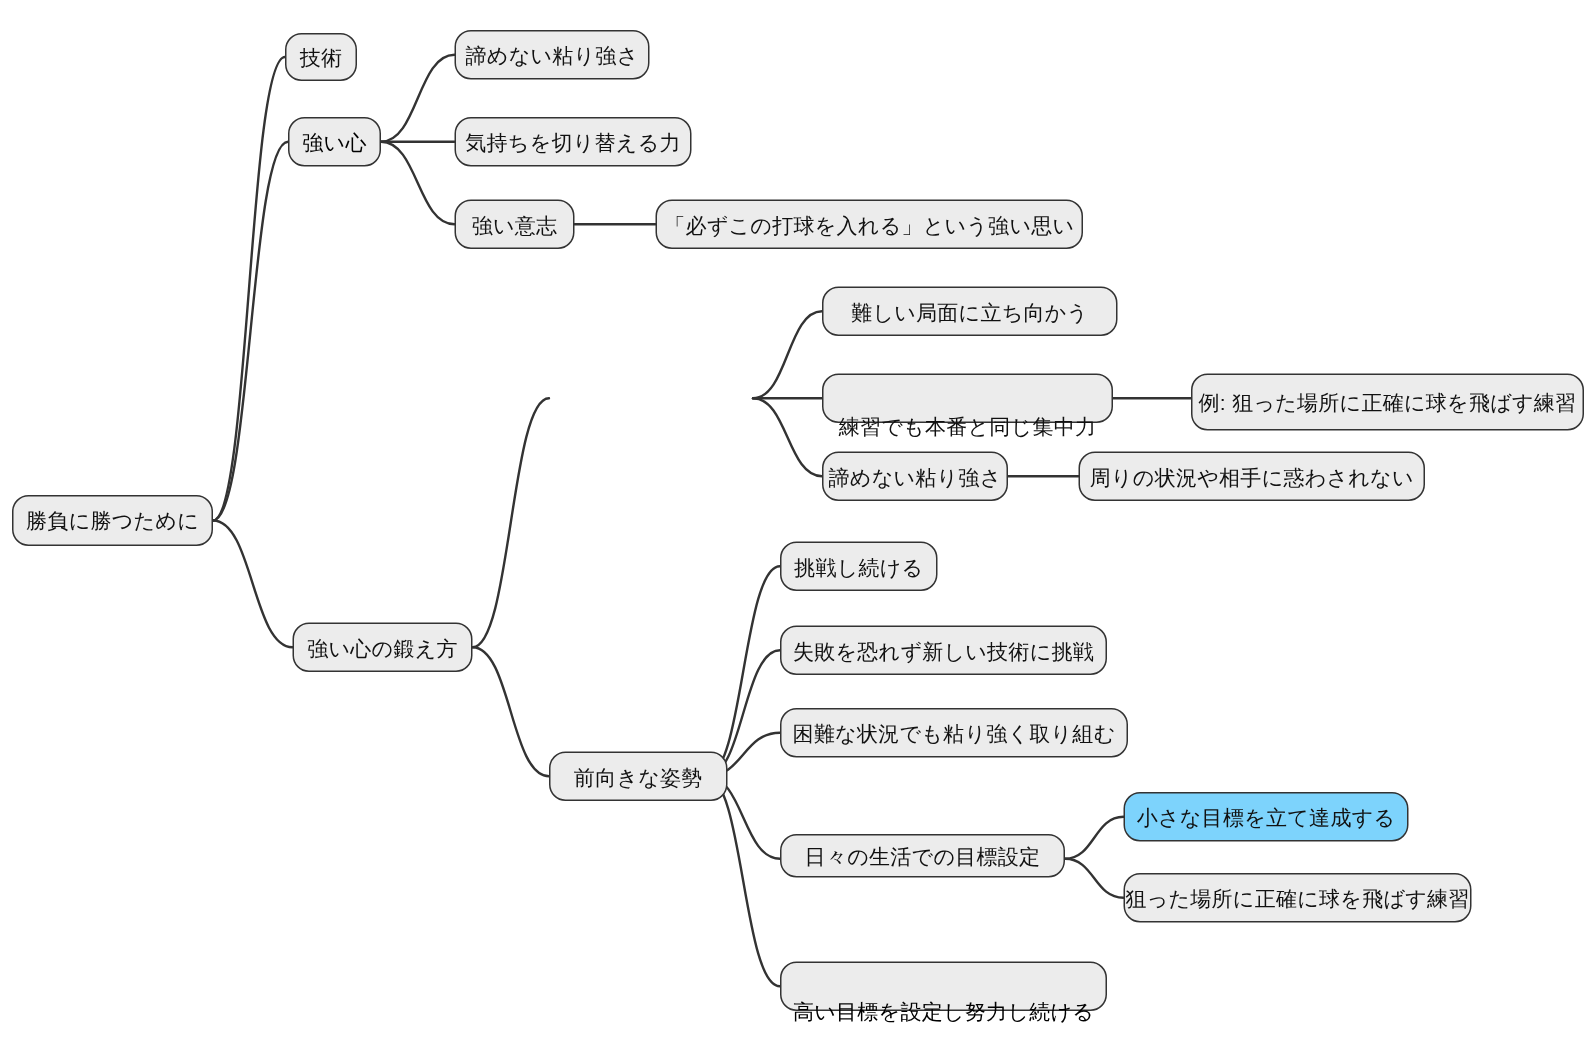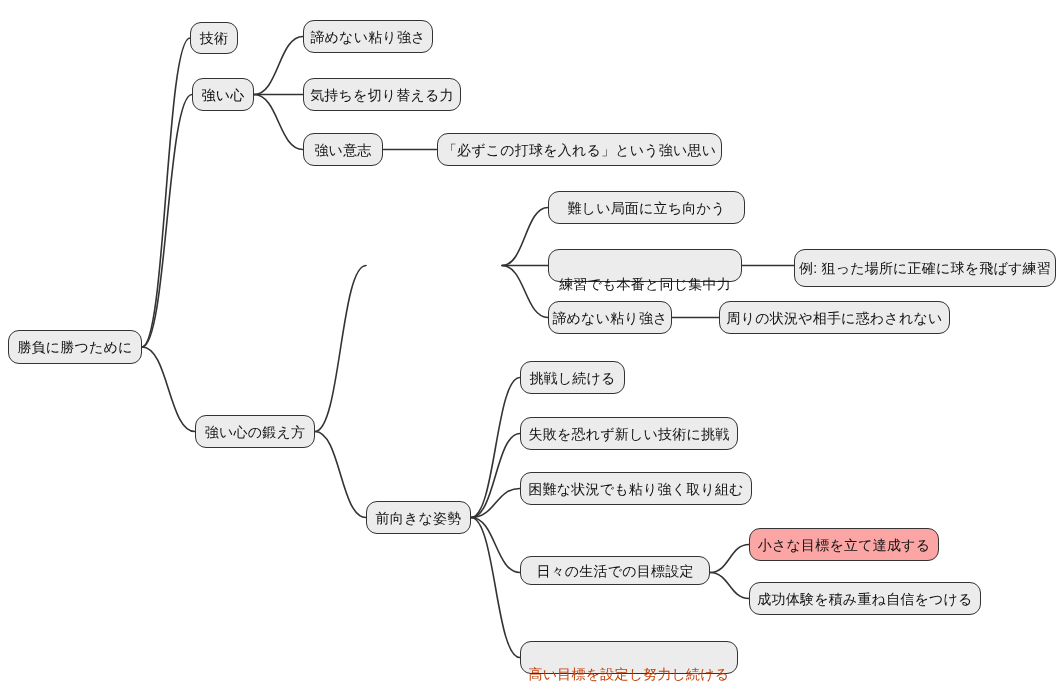--- a/index.html
+++ b/index.html
@@ -114,28 +114,28 @@
     </div>
     <div class="node" style="left: 520px; top: 361px; width: 105px; height: 33px; background: rgb(236, 236, 236); border-color: rgb(51, 51, 51);">
       <span style="color: rgb(17, 17, 17);">挑戦し続ける</span>
     </div>
     <div class="node" style="left: 520px; top: 417px; width: 218px; height: 33px; background: rgb(236, 236, 236); border-color: rgb(51, 51, 51);">
       <span style="color: rgb(17, 17, 17);">失敗を恐れず新しい技術に挑戦</span>
     </div>
     <div class="node" style="left: 520px; top: 472px; width: 232px; height: 33px; background: rgb(236, 236, 236); border-color: rgb(51, 51, 51);">
       <span style="color: rgb(17, 17, 17);">困難な状況でも粘り強く取り組む</span>
     </div>
-    <div class="node" style="left: 366px; top: 501px; width: 105px; height: 33px; background: rgb(236, 236, 236); border-color: rgb(51, 51, 51);">
+    <div class="node" style="left: 366px; top: 501px; width: 119px; height: 33px; background: rgb(236, 236, 236); border-color: rgb(51, 51, 51);">
       <span style="color: rgb(17, 17, 17);">前向きな姿勢</span>
     </div>
     <div class="node" style="left: 520px; top: 556px; width: 190px; height: 29px; background: rgb(236, 236, 236); border-color: rgb(51, 51, 51);">
       <span style="color: rgb(17, 17, 17);">日々の生活での目標設定</span>
     </div>
-    <div class="node" style="left: 749px; top: 528px; width: 190px; height: 33px; background: #fca5a5; border-color: rgb(51, 51, 51);">
+    <div class="node" style="left: 749px; top: 528px; width: 190px; height: 33px; background: #7dd3fc; border-color: rgb(51, 51, 51);">
       <span style="color: rgb(17, 17, 17);">小さな目標を立て達成する</span>
     </div>
     <div class="node" style="left: 749px; top: 582px; width: 232px; height: 33px; background: rgb(236, 236, 236); border-color: rgb(51, 51, 51);">
-      <span style="color: rgb(17, 17, 17);">成功体験を積み重ね自信をつける</span>
+      <span style="color: rgb(17, 17, 17);">狙った場所に正確に球を飛ばす練習</span>
     </div>
     <div class="node" style="left: 520px; top: 641px; width: 218px; height: 33px; background: rgb(236, 236, 236); border-color: rgb(51, 51, 51);">
-      <span style="color: #c2410c; margin-top: 32px;">高い目標を設定し努力し続ける</span>
+      <span style="color: #000000; margin-top: 32px;">高い目標を設定し努力し続ける</span>
     </div>
   </div>
 
 </body></html>

